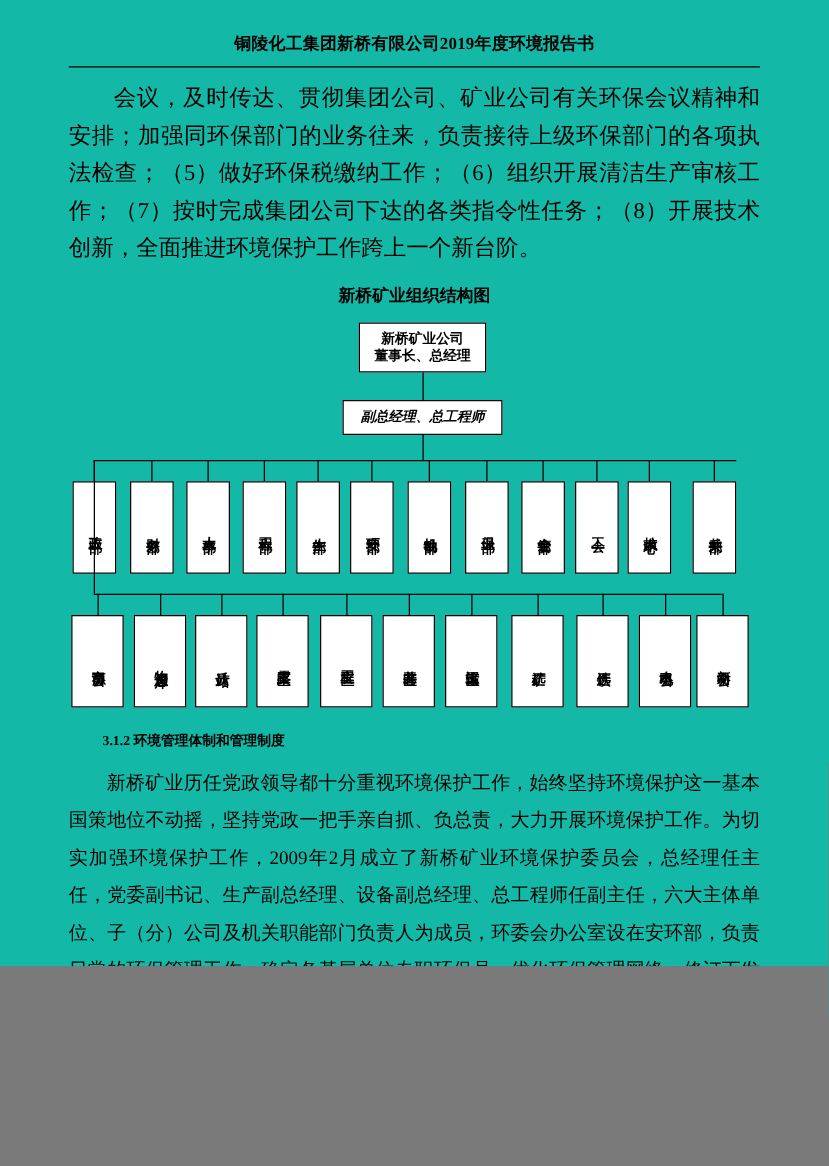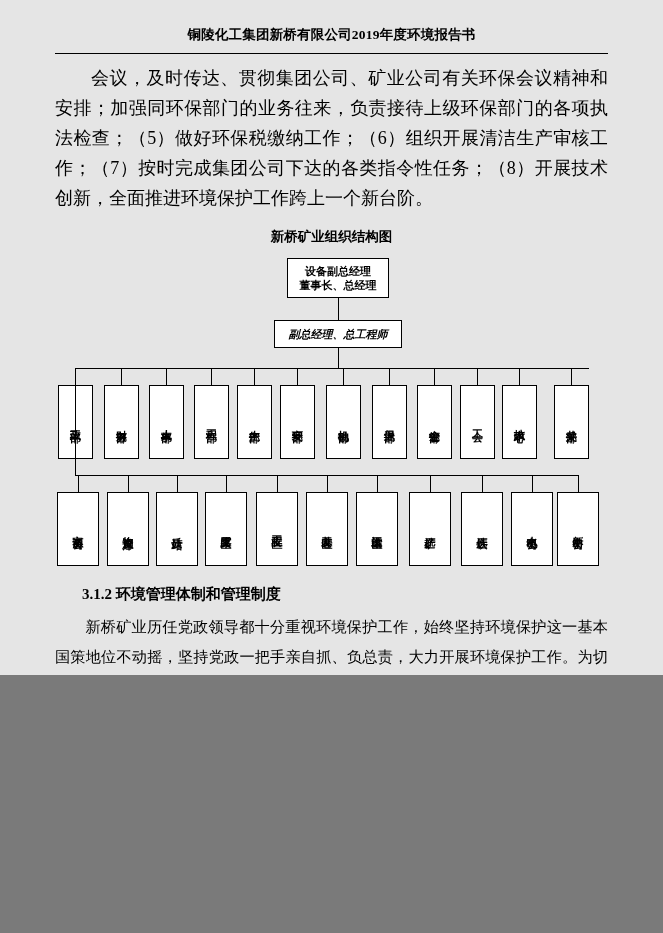--- a/index.html
+++ b/index.html
@@ -2,22 +2,22 @@
 <html><head>
 <meta charset="utf-8">
 <style>
   html, body {
     margin: 0;
     padding: 0;
     background: #7a7a7a;
   }
   .page {
     width: 663px;
-    height: 675px;
-    background: #e5e5e5;
+    height: 773px;
+    background: #14b8a6;
     position: relative;
     margin: 0 auto;
     box-sizing: border-box;
     font-family: "Liberation Serif", "DejaVu Serif", serif;
     color: #000;
     overflow: hidden;
   }
   .header {
     position: absolute;
     top: 26px;
@@ -120,21 +120,21 @@
     writing-mode: vertical-rl;
     text-orientation: upright;
     letter-spacing: 1px;
     padding: 3px 0;
   }
 
   .section-head {
     position: absolute;
     top: 585px;
     left: 82px;
-    font-size: 15px;
+    font-size: 11px;
     font-weight: bold;
   }
   .body-text2 {
     position: absolute;
     top: 612px;
     left: 55px;
     width: 553px;
     font-size: 15.2px;
     line-height: 30px;
     text-align: justify;
@@ -162,21 +162,21 @@
   <div class="body-text">
     <p class="indent2">会议，及时传达、贯彻集团公司、矿业公司有关环保会议精神和安排；加强同环保部门的业务往来，负责接待上级环保部门的各项执法检查；（5）做好环保税缴纳工作；（6）组织开展清洁生产审核工作；（7）按时完成集团公司下达的各类指令性任务；（8）开展技术创新，全面推进环境保护工作跨上一个新台阶。</p>
   </div>
 
   <div class="chart-title">新桥矿业组织结构图</div>
 
   <div class="org">
 
     <div class="node top-node">
       <div>
-        <div>设备副总经理</div>
+        <div>新桥矿业公司</div>
         <div>董事长、总经理</div>
       </div>
     </div>
 
     <div class="line vline" style="left:283px; top:48px; height:22px;"></div>
 
     <div class="node second-node">副总经理、总工程师</div>
 
     <div class="line vline" style="left:283px; top:98px; height:20px;"></div>
     <div class="line hline" style="left:20px; top:118px; width:514px;"></div>

